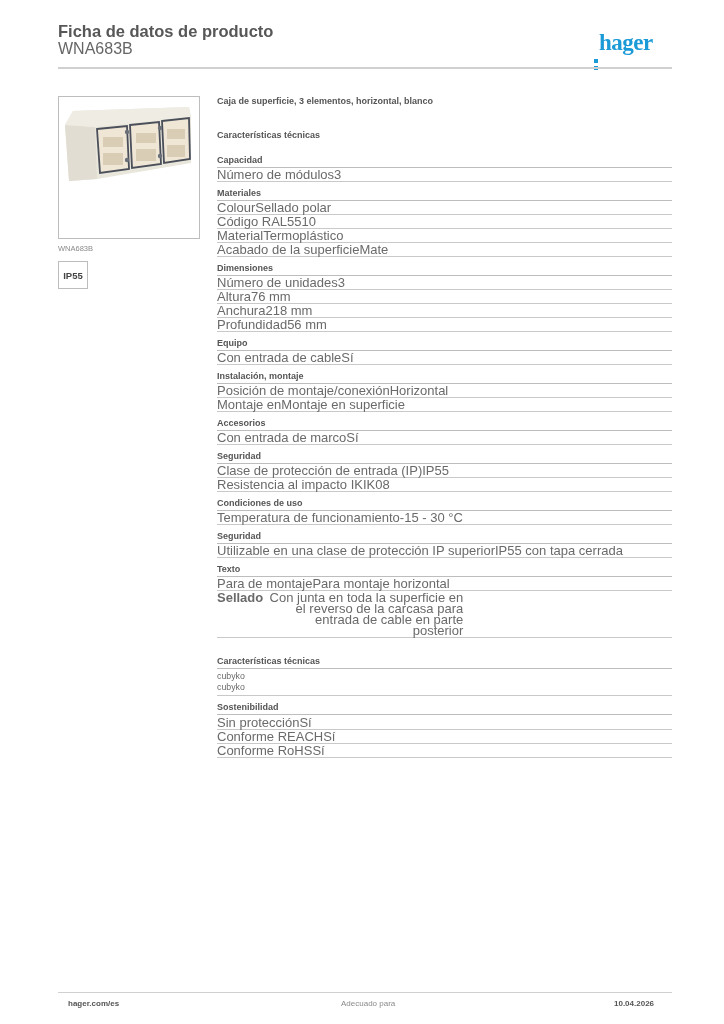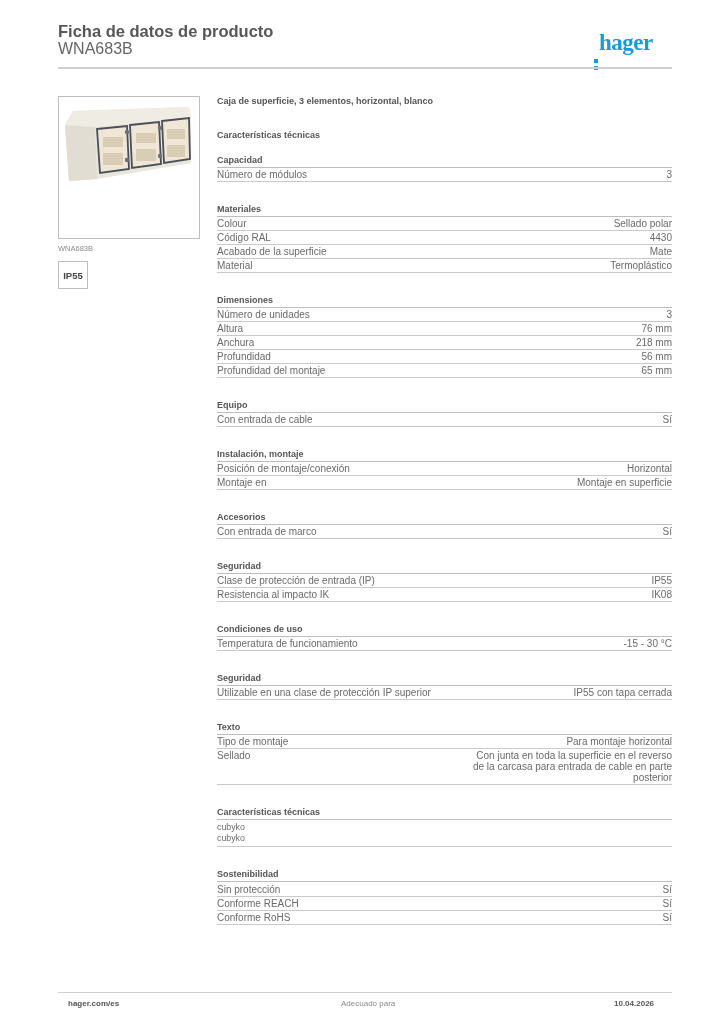--- a/index.html
+++ b/index.html
@@ -14,26 +14,26 @@
     .logo .colon i { position: absolute; left: 0; width: 4px; height: 4px; background: #1a9ad6; }
     .rule-top { position: absolute; left: 58px; top: 67px; width: 614px; height: 2px; background: #d0d0d0; }
 
     .img-box { position: absolute; left: 58px; top: 96px; width: 142px; height: 143px; border: 1px solid #bdbdbd; box-sizing: border-box; background: #fff; }
     .img-caption { position: absolute; left: 58px; top: 244px; font-size: 7.5px; color: #8a8a8a; }
     .ip-badge { position: absolute; left: 58px; top: 261px; width: 30px; height: 28px; border: 1px solid #bdbdbd; box-sizing: border-box; font-size: 9.5px; font-weight: bold; color: #444; display: flex; align-items: center; justify-content: center; }
 
     .content { position: absolute; left: 217px; top: 95px; width: 455px; }
     .prod-title { font-size: 9px; font-weight: bold; color: #555; height: 34px; line-height: 12px; }
     .tech-title { font-size: 9px; font-weight: bold; color: #555; height: 26px; line-height: 12px; }
-    .section { margin-bottom: 22px; }
+    .section { margin-bottom: 6px; }
     .sec-head { font-size: 9px; font-weight: bold; color: #555; line-height: 11px; padding-bottom: 1px; border-bottom: 1.5px solid #bdbdbd; }
-    .row { display: flex; justify-content: space-between; font-size: 10px; color: #6a6a6a; line-height: 13px; border-bottom: 1px solid #c9c9c9; }
+    .row { display: flex; justify-content: flex-start; font-size: 13px; color: #6a6a6a; line-height: 13px; border-bottom: 1px solid #c9c9c9; }
     .row .val { text-align: right; }
     .row.multi .val { width: 200px; line-height: 11px; padding-top: 1px; padding-bottom: 1px; }
-    .row.multi .lab { line-height: 11px; padding-top: 1px; }
+    .row.multi .lab { line-height: 11px; padding-top: 1px; font-weight: bold; }
     .plain { font-size: 8.8px; color: #6a6a6a; line-height: 11px; }
     .plain-wrap { border-bottom: 1px solid #c9c9c9; padding: 2px 0 2px 0; }
 
     .rule-bottom { position: absolute; left: 58px; top: 992px; width: 614px; height: 1px; background: #d0d0d0; }
     .foot-left { position: absolute; left: 58px; top: 999px; font-size: 8px; font-weight: bold; color: #555; padding-left: 10px; }
     .foot-mid { position: absolute; left: 341px; top: 999px; font-size: 8px; color: #8a8a8a; }
     .foot-right { position: absolute; left: 614px; top: 999px; font-size: 8px; font-weight: bold; color: #555; }
   </style>
 </head>
 <body>
@@ -89,53 +89,49 @@
         </div>
       </div>
       <div class="section">
         <div class="sec-head">Materiales</div>
         <div class="row">
           <span class="lab">Colour</span>
           <span class="val">Sellado polar</span>
         </div>
         <div class="row">
           <span class="lab">Código RAL</span>
-          <span class="val">4430</span>
+          <span class="val">5510</span>
+        </div>
+        <div class="row">
+          <span class="lab">Material</span>
+          <span class="val">Termoplástico</span>
         </div>
         <div class="row">
           <span class="lab">Acabado de la superficie</span>
           <span class="val">Mate</span>
         </div>
-        <div class="row">
-          <span class="lab">Material</span>
-          <span class="val">Termoplástico</span>
-        </div>
       </div>
       <div class="section">
         <div class="sec-head">Dimensiones</div>
         <div class="row">
           <span class="lab">Número de unidades</span>
           <span class="val">3</span>
         </div>
         <div class="row">
           <span class="lab">Altura</span>
           <span class="val">76 mm</span>
         </div>
         <div class="row">
           <span class="lab">Anchura</span>
           <span class="val">218 mm</span>
         </div>
         <div class="row">
           <span class="lab">Profundidad</span>
           <span class="val">56 mm</span>
         </div>
-        <div class="row">
-          <span class="lab">Profundidad del montaje</span>
-          <span class="val">65 mm</span>
-        </div>
       </div>
       <div class="section">
         <div class="sec-head">Equipo</div>
         <div class="row">
           <span class="lab">Con entrada de cable</span>
           <span class="val">Sí</span>
         </div>
       </div>
       <div class="section">
         <div class="sec-head">Instalación, montaje</div>
@@ -176,21 +172,21 @@
       <div class="section">
         <div class="sec-head">Seguridad</div>
         <div class="row">
           <span class="lab">Utilizable en una clase de protección IP superior</span>
           <span class="val">IP55 con tapa cerrada</span>
         </div>
       </div>
       <div class="section">
         <div class="sec-head">Texto</div>
         <div class="row">
-          <span class="lab">Tipo de montaje</span>
+          <span class="lab">Para de montaje</span>
           <span class="val">Para montaje horizontal</span>
         </div>
         <div class="row multi">
           <span class="lab">Sellado</span>
           <span class="val">Con junta en toda la superficie en el reverso de la carcasa para entrada de cable en parte posterior</span>
         </div>
       </div>
     </div>
 
   <div class="section" style="margin-top:18px">

